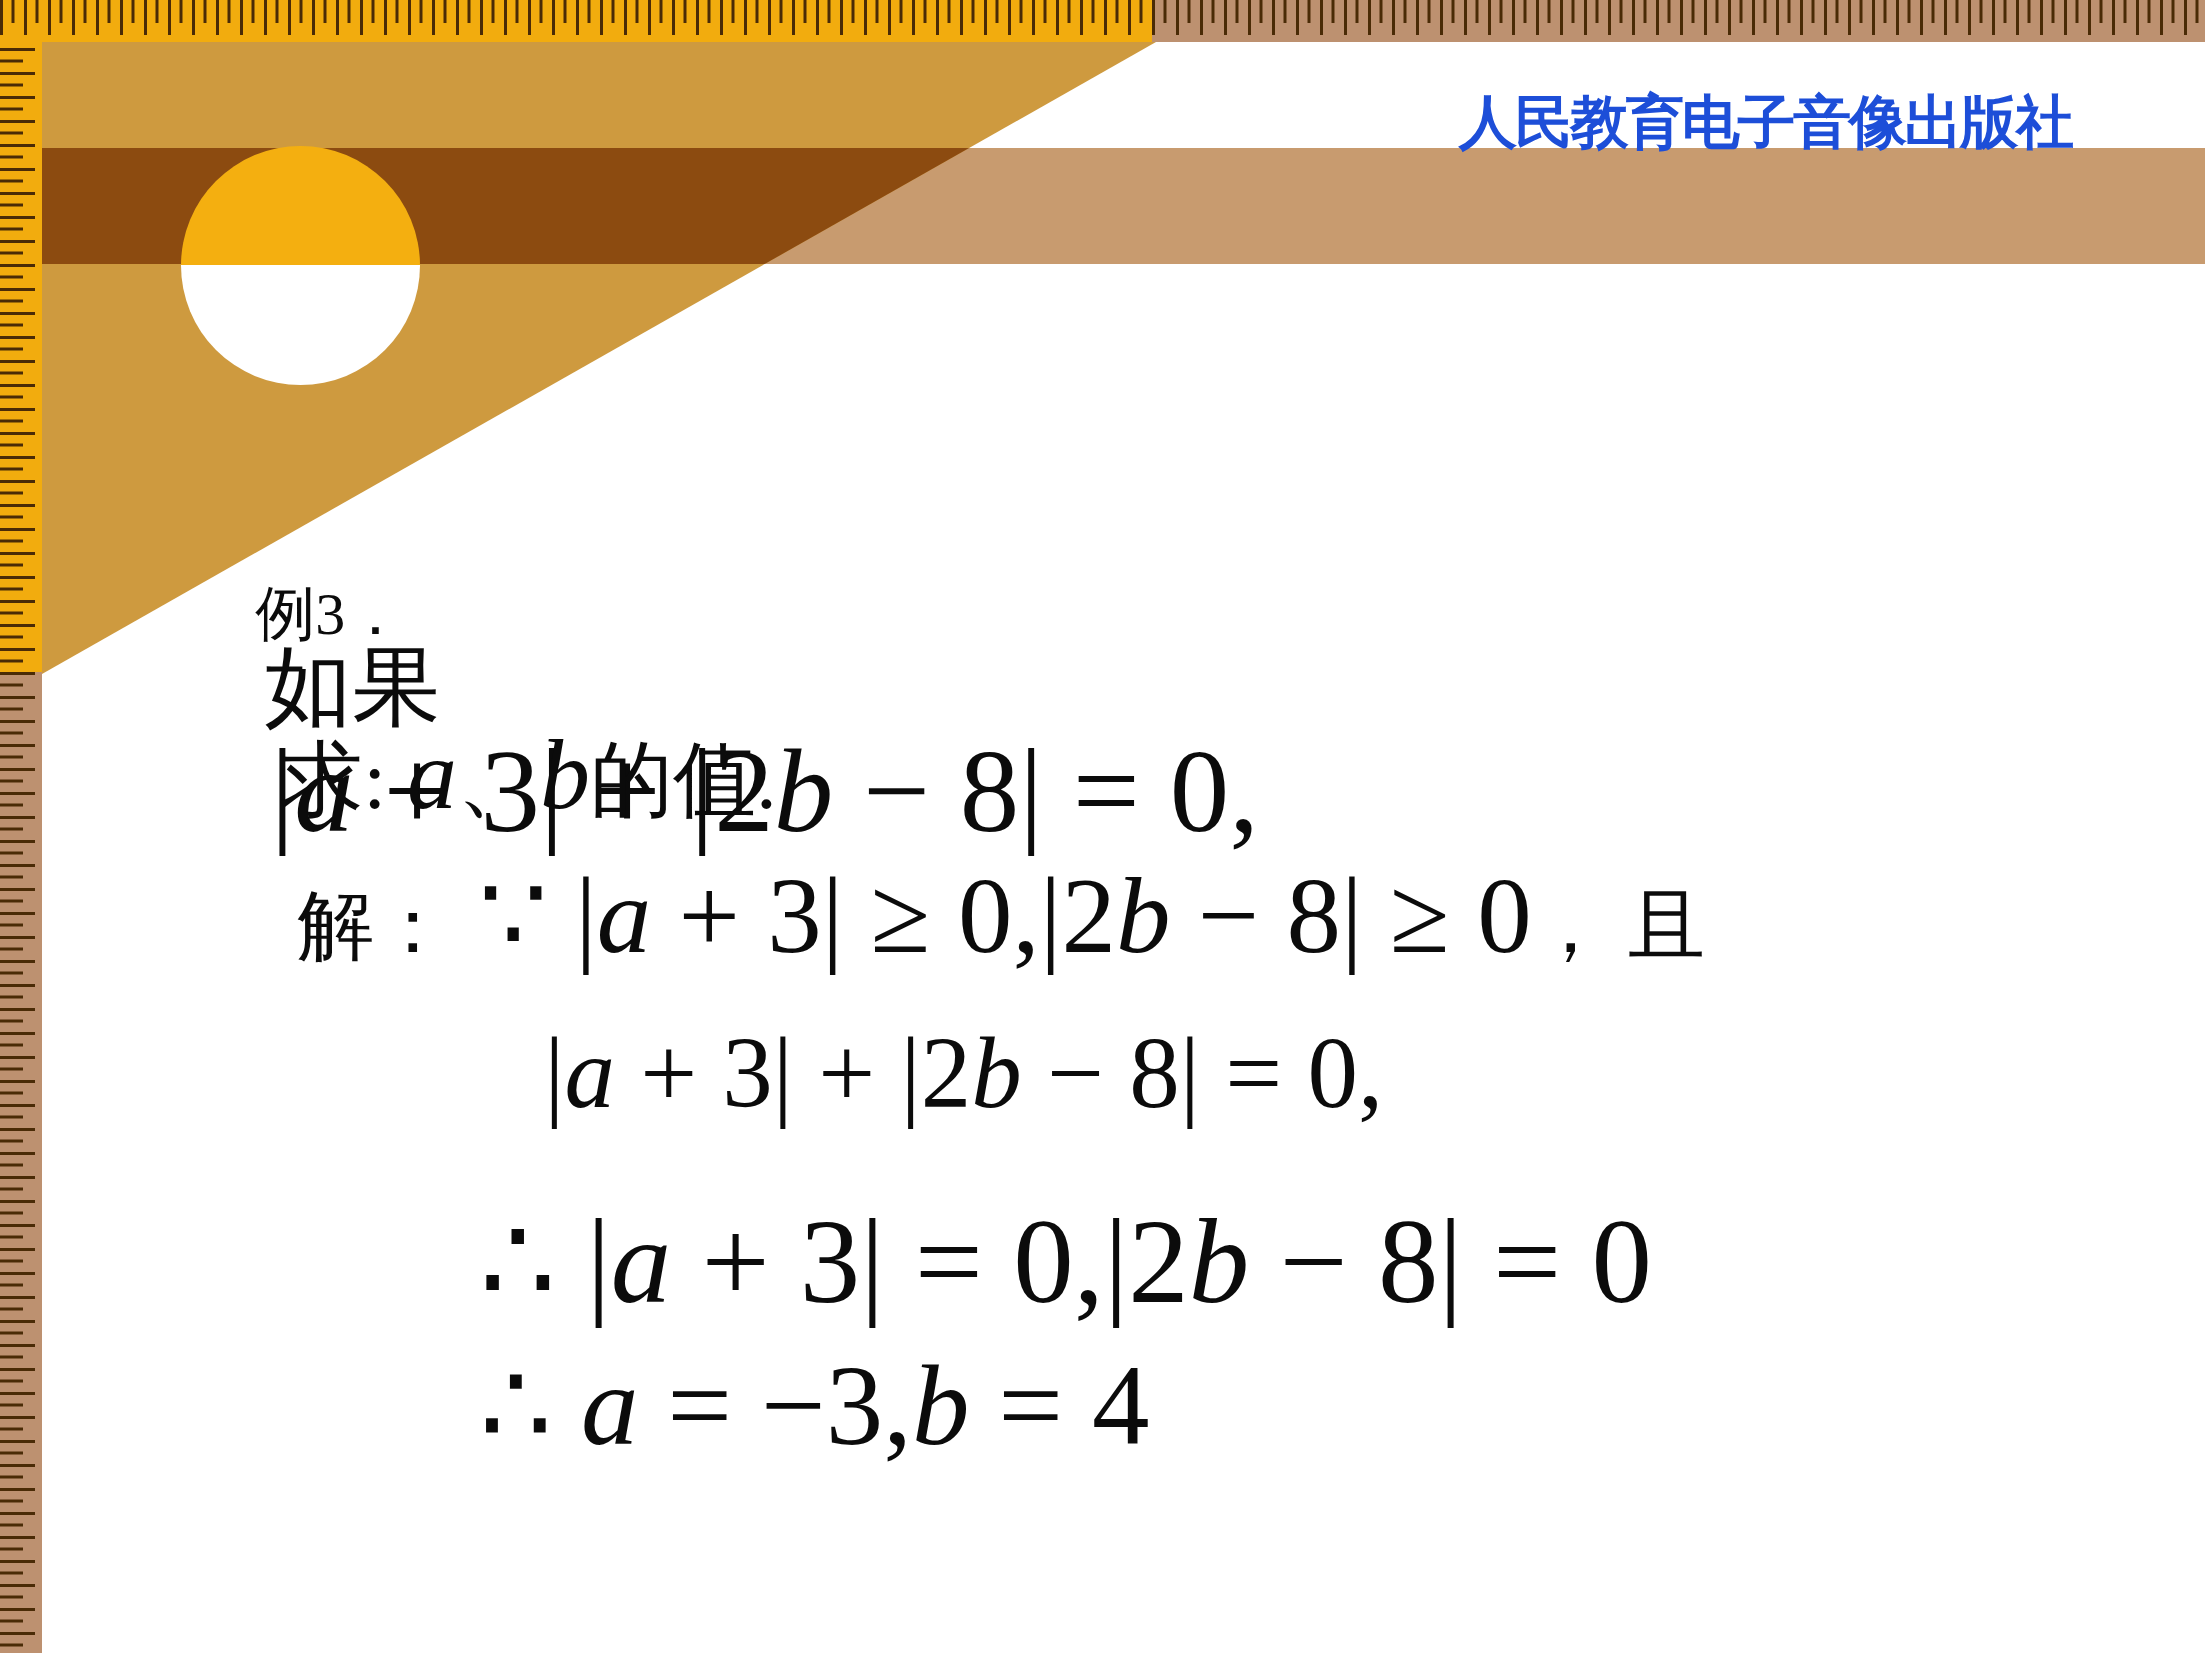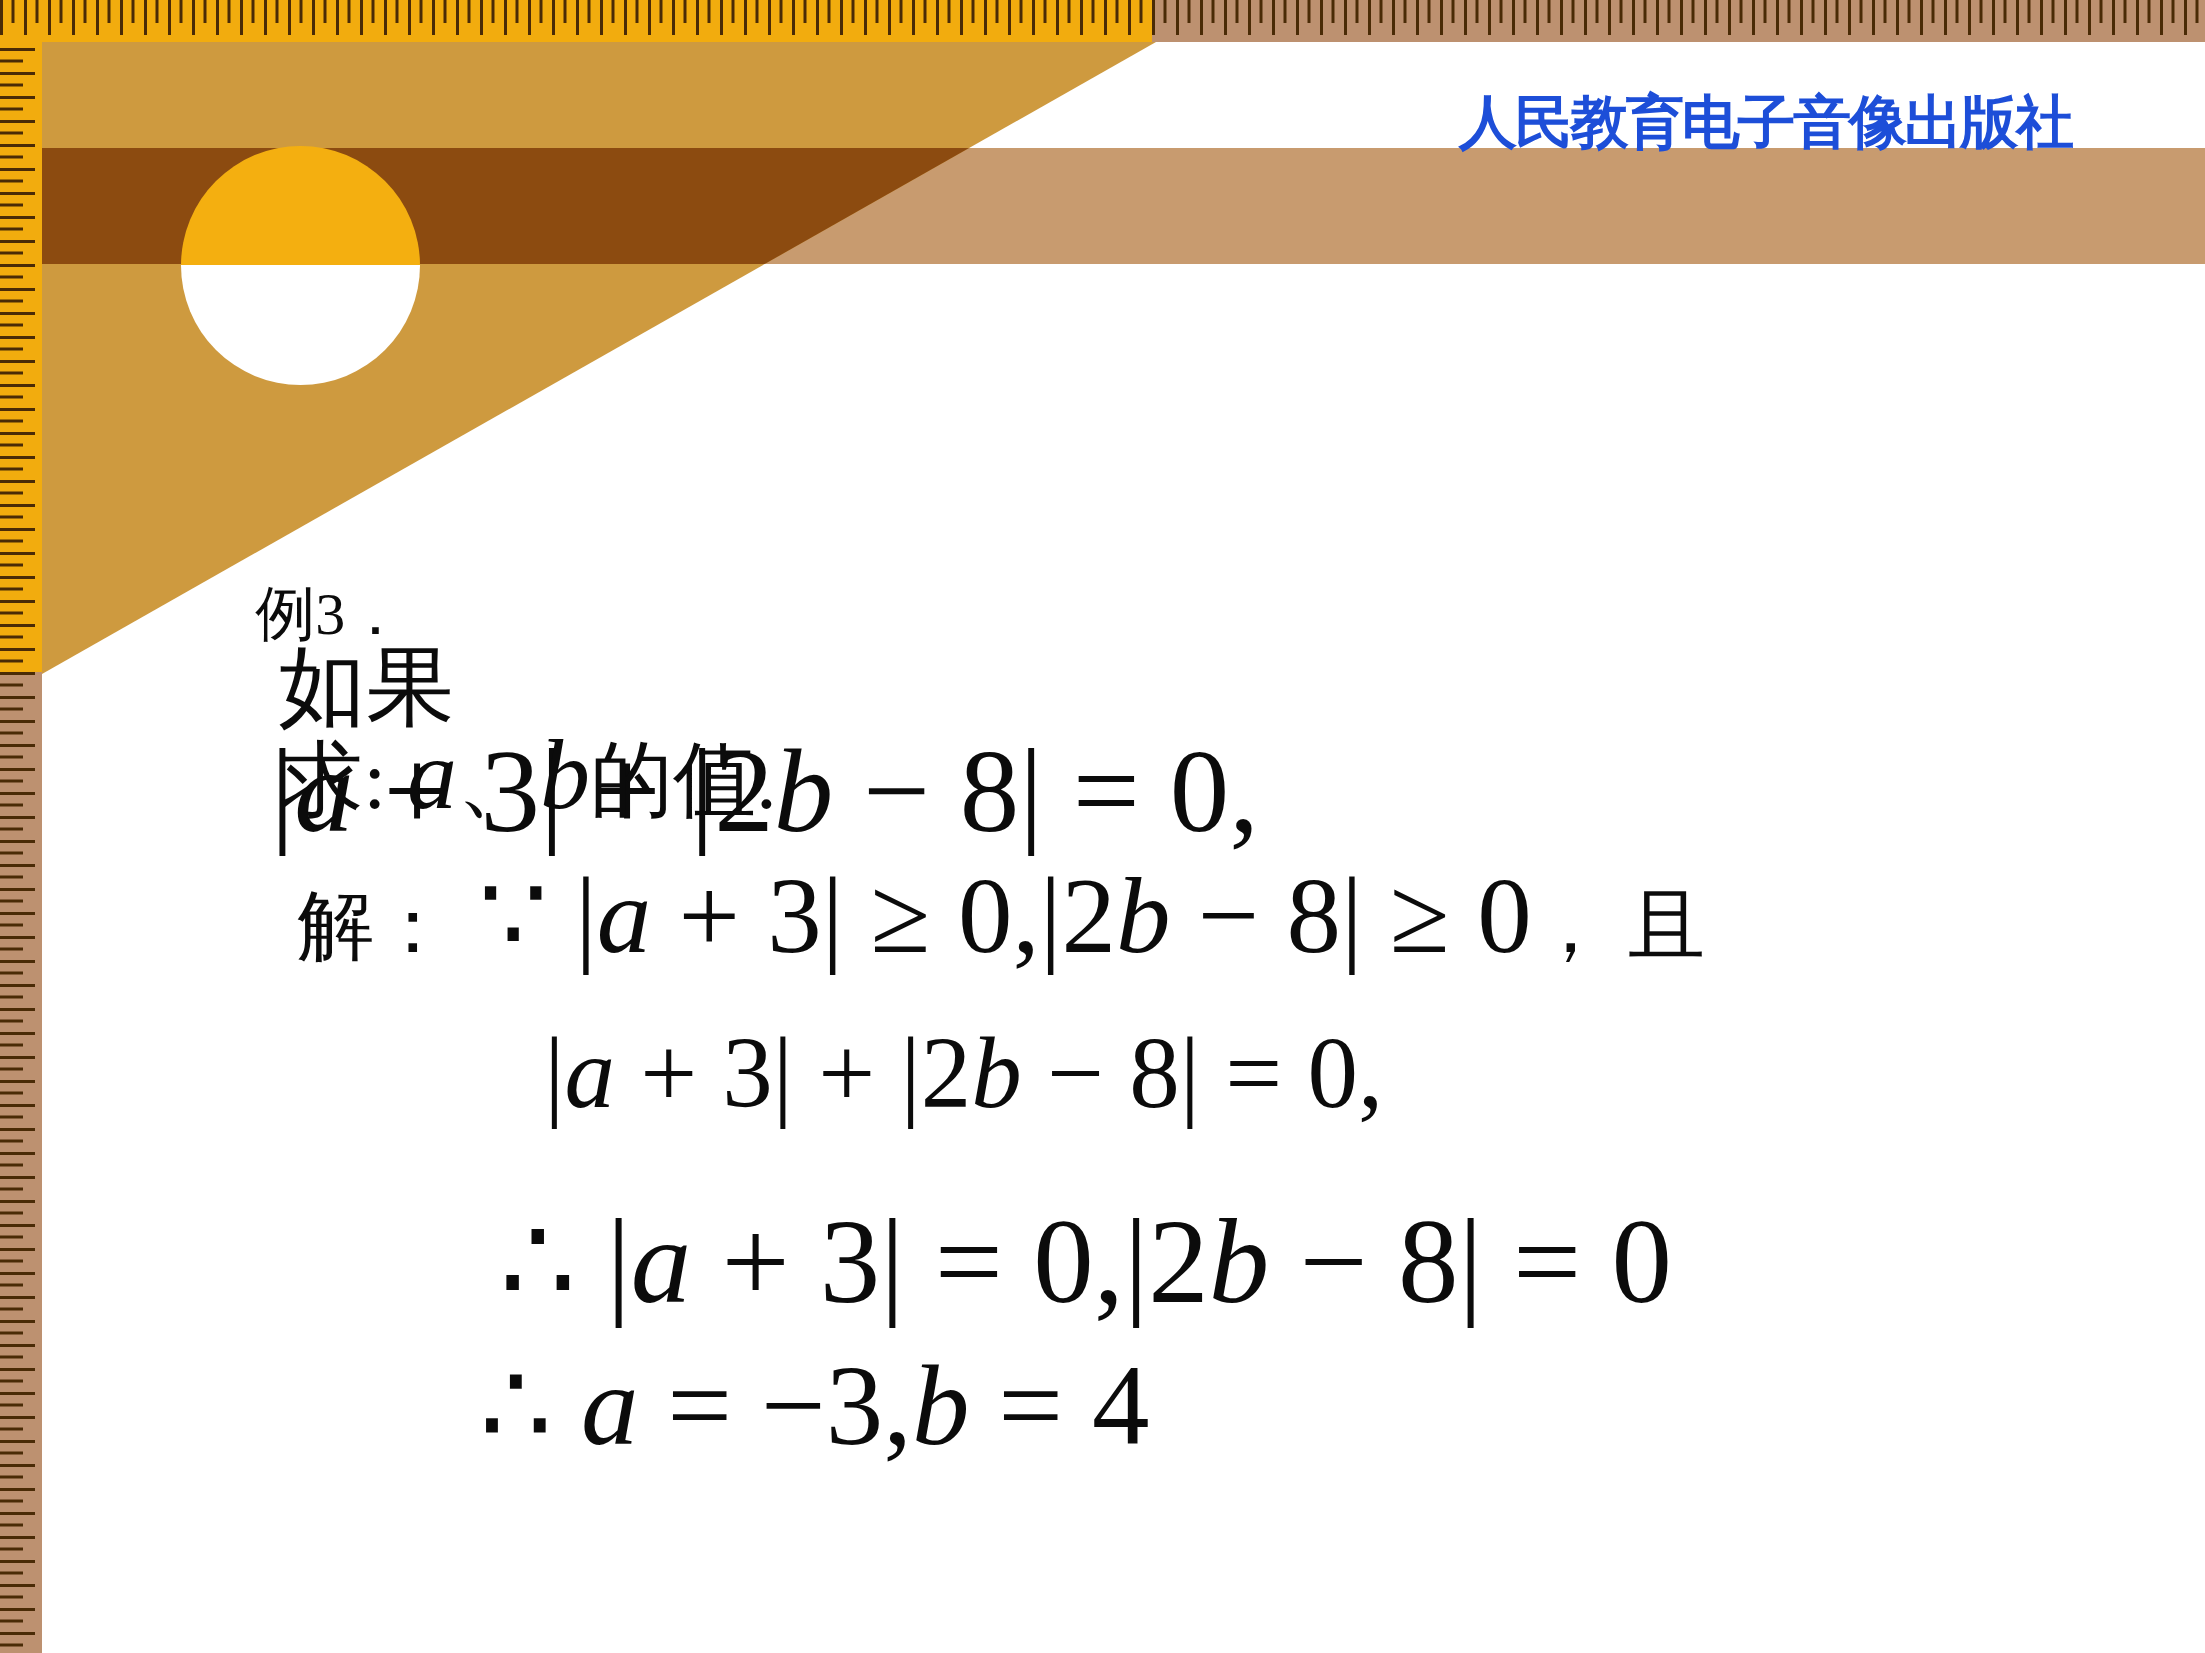--- a/index.html
+++ b/index.html
@@ -62,21 +62,21 @@
   }
   
   .mline{
     position:absolute;z-index:6;color:#0b0b0b;white-space:pre;line-height:1;
   }
   .it{font-style:italic;}
   .l1{left:249px;top:572px;}
   .l2{left:274px;top:713px;}
   .l3{left:281px;top:849px;margin-left:10px;}
   .l4{left:518px;top:1011px;margin-left:20px;}
-  .l5{left:473px;top:1189px;margin-left:20px;}
+  .l5{left:473px;top:1189px;}
   .l6{left:473px;top:1336px;}
 </style>
 </head>
 <body>
 
 <div class="tan-stripe"></div>
 <div class="gold-triangle">
   <div class="brown-stripe"></div>
 </div>
 <div class="sun-circle"></div>
@@ -87,21 +87,21 @@
 </div>
 <div class="ruler-top">
   <div class="tick-long"></div>
   <div class="tick-short"></div>
 </div>
 
 <div class="publisher">人民教育电子音像出版社</div>
 
 <div class="mline l1">
   <span style="font-size:60px">例3．</span>
-  <span style="font-size:88px;margin-left:23px">如果</span>
+  <span style="font-size:88px;margin-left:9px">如果</span>
   <span style="font-size:119px;margin-left:15.3px">|</span><span style="font-size:119px" class="it">a</span><span style="font-size:119px"> + 3| + |2</span><span style="font-size:119px" class="it">b</span><span style="font-size:119px"> − 8| = 0,</span>
 </div>
 
 <div class="mline l2">
   <span style="font-size:83px">求: </span><span style="font-size:100px" class="it">a</span><span style="font-size:83px">、</span><span style="font-size:100px" class="it">b</span><span style="font-size:83px">的值.</span>
 </div>
 
 <div class="mline l3">
   <span style="font-size:77px">解：</span><span style="font-size:109px"> ∵ |</span><span style="font-size:109px" class="it">a</span><span style="font-size:109px"> + 3| ≥ 0,|2</span><span style="font-size:109px" class="it">b</span><span style="font-size:109px"> − 8| ≥ 0</span><span style="font-size:77px">， 且</span>
 </div>

